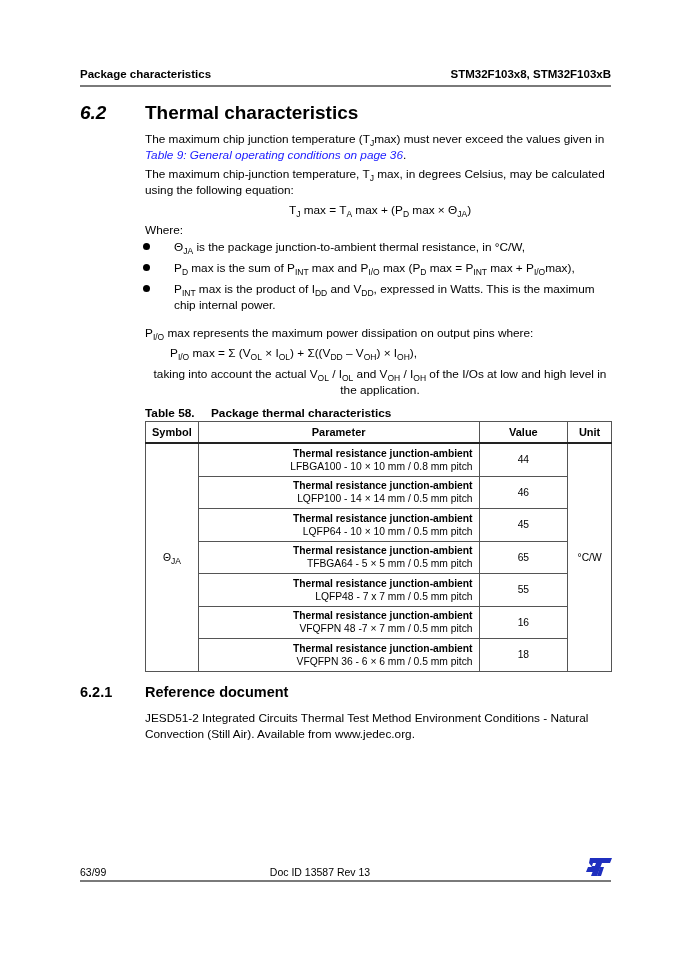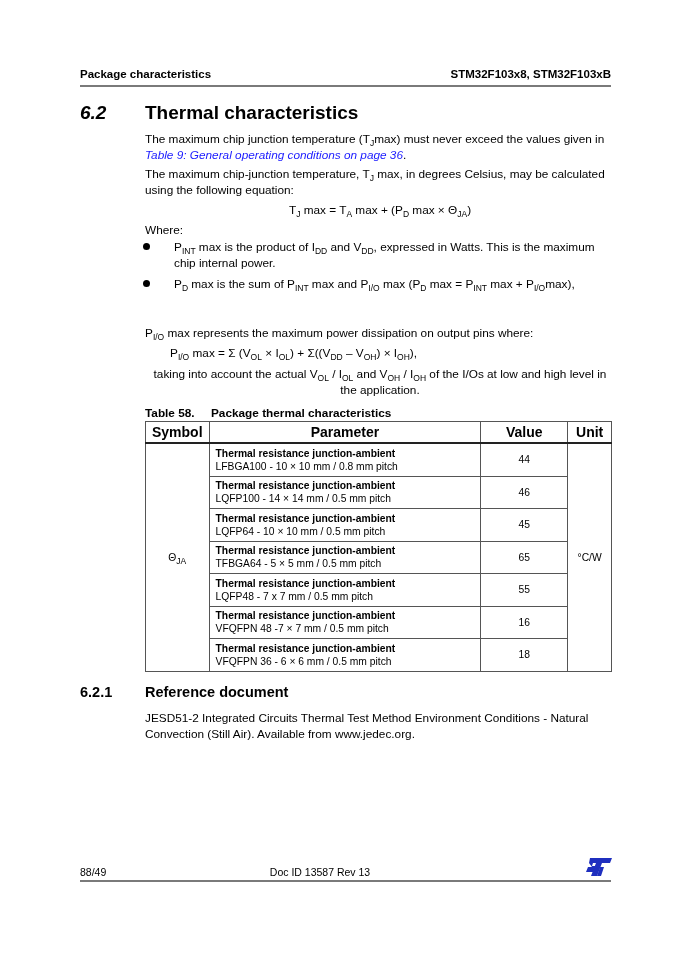--- a/index.html
+++ b/index.html
@@ -17,22 +17,22 @@
   .p { left: 145px; width: 470px; font-size: 11.8px; line-height: 16px; }
   .link { color: #1a1aff; font-style: italic; }
   sub { font-size: 8.5px; vertical-align: -2.5px; line-height: 0; }
   .bullets { left: 145px; top: 239px; width: 470px; font-size: 11.8px; line-height: 16px; margin: 0; padding: 0; list-style: none; }
   .bullets li { position: relative; padding-left: 29px; margin-bottom: 5px; }
   .bullets li .dot { position: absolute; left: -2px; top: 4px; width: 7px; height: 7px; border-radius: 50%; background: #000; }
   .caption { left: 145px; top: 406px; font-size: 11.8px; font-weight: bold; }
   .caption .cap-title { position: absolute; left: 66px; white-space: nowrap; }
   table.tt { position: absolute; left: 145px; top: 421px; width: 467px; border-collapse: collapse; font-size: 10.3px; }
   table.tt th, table.tt td { border: 1px solid #555; padding: 0 6px; }
-  table.tt th { height: 20px; font-weight: bold; font-size: 14px; text-align: center; border-bottom: 2px solid #222; }
-  table.tt td.param { height: 31.5px; line-height: 13px; text-align: left; }
+  table.tt th { height: 20px; font-weight: bold; font-size: 11px; text-align: center; border-bottom: 2px solid #222; }
+  table.tt td.param { height: 31.5px; line-height: 13px; text-align: right; }
   table.tt td.param .bold { font-weight: bold; }
   table.tt td.val, table.tt td.unit, table.tt td.sym { text-align: center; vertical-align: middle; }
   .footer { top: 866px; font-size: 10.5px; }
   .foot-left { left: 80px; }
   .foot-center { left: 0; width: 640px; text-align: center; }
   .logo { left: 586px; top: 858px; width: 26px; height: 18px; }
 </style>
 </head>
 <body>
 
@@ -53,24 +53,27 @@
 </div>
 
 <div class="abs p" style="top:202px; text-align:center; width:470px;">
   <span>T</span><sub>J</sub><span> max = T</span><sub>A</sub><span> max + (P</span><sub>D</sub><span> max × Θ</span><sub>JA</sub><span>)</span>
 </div>
 
 <div class="abs p" style="top:222px;">Where:</div>
 
 <ul class="abs bullets">
   <li><span class="dot"></span>
-    <span>P</span><sub>INT</sub><span> max is the product of I</span><sub>DD</sub><span> and V</span><sub>DD</sub><span>, expressed in Watts. This is the maximum chip internal power.</span>
+    <span>Θ</span><sub>JA</sub><span> is the package junction-to-ambient thermal resistance, in °C/W,</span>
   </li>
   <li><span class="dot"></span>
     <span>P</span><sub>D</sub><span> max is the sum of P</span><sub>INT</sub><span> max and P</span><sub>I/O</sub><span> max (P</span><sub>D</sub><span> max = P</span><sub>INT</sub><span> max + P</span><sub>I/O</sub><span>max),</span>
+  </li>
+  <li><span class="dot"></span>
+    <span>P</span><sub>INT</sub><span> max is the product of I</span><sub>DD</sub><span> and V</span><sub>DD</sub><span>, expressed in Watts. This is the maximum chip internal power.</span>
   </li>
 </ul>
 
 <div class="abs p" style="top:325px;">
   <span>P</span><sub>I/O</sub><span> max represents the maximum power dissipation on output pins where:</span>
 </div>
 <div class="abs p" style="top:345px; left:170px;">
   <span>P</span><sub>I/O</sub><span> max = Σ (V</span><sub>OL</sub><span> × I</span><sub>OL</sub><span>) + Σ((V</span><sub>DD</sub><span> – V</span><sub>OH</sub><span>) × I</span><sub>OH</sub><span>),</span>
 </div>
 <div class="abs p" style="top:366px;text-align:center;">
@@ -149,19 +152,19 @@
         </td>
       <td class="val">18</td>
     </tr>
   </tbody>
 </table>
 
 <div class="abs h2num">6.2.1</div>
 <div class="abs h2txt">Reference document</div>
 <div class="abs p" style="top:710px; width:450px;">JESD51-2 Integrated Circuits Thermal Test Method Environment Conditions - Natural Convection (Still Air). Available from www.jedec.org.</div>
 
-<div class="abs footer foot-left">88/49</div>
+<div class="abs footer foot-left">63/99</div>
 <div class="abs footer foot-center">Doc ID 13587 Rev 13</div>
 <svg class="abs logo" viewBox="0 0 26 18">
   <polygon points="4,0 26,0 24,5 16,5 11,18 5,18 10,5 7,5 6,8 12,8 9,14 0,14 2,9 6,9 3,5" fill="#1f2fbf"></polygon>
   <polygon points="14,9 18,9 15,18 11,18" fill="#1f2fbf"></polygon>
 </svg>
 <div class="abs rule" style="top:880px;"></div>
 
 </body></html>

